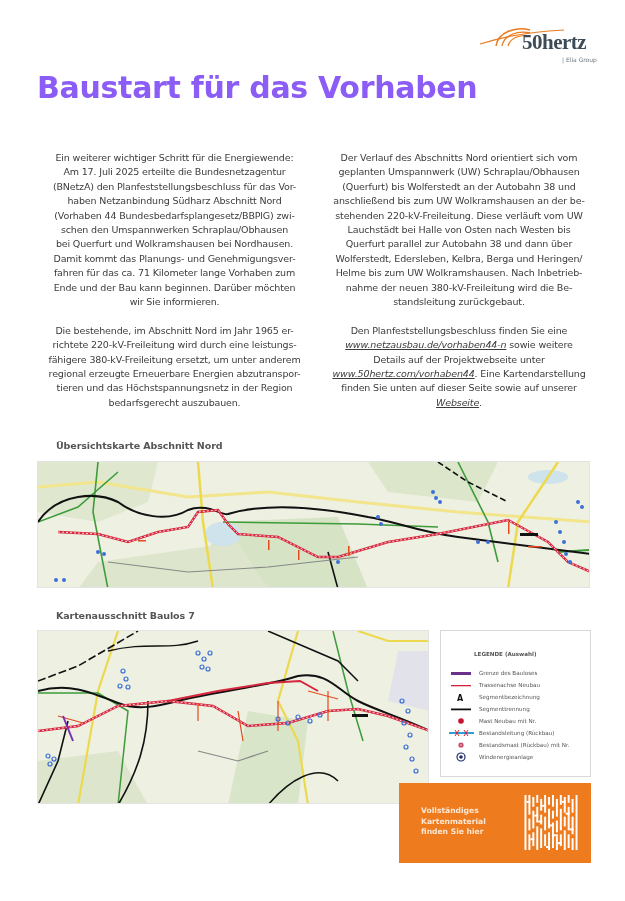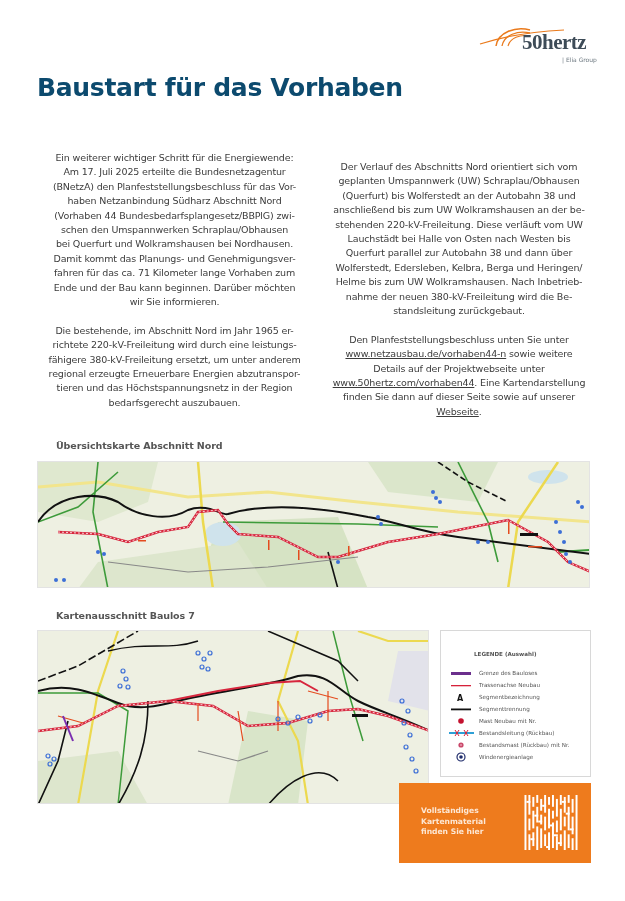--- a/index.html
+++ b/index.html
@@ -4,28 +4,28 @@
 <style>
   * { box-sizing: border-box; margin: 0; padding: 0; }
   html, body { width: 625px; height: 901px; background: #ffffff; overflow: hidden; }
   body { position: relative; font-family: "DejaVu Sans", sans-serif; color: #3c3c3c; }
 
   .logo { position: absolute; left: 478px; top: 22px; width: 140px; height: 46px; }
   .logo svg { position: absolute; left: 0; top: 0; }
   .logo-word { position: absolute; left: 44px; top: 8px; font-family: Liberation Serif, serif; font-weight: bold; font-size: 21px; color: #3d4b57; letter-spacing: -0.5px; }
   .logo-sub { position: absolute; left: 84px; top: 34px; font-size: 6px; color: #6f7a82; }
 
-  .title { position: absolute; left: 37px; top: 74px; width: 560px; color: #0c4a6e; font-family: "DejaVu Sans", sans-serif; font-weight: bold; font-size: 25px; line-height: 28px; letter-spacing: -0.3px; }
+  .title { position: absolute; left: 37px; top: 74px; width: 560px; color: #8b5cf6; font-family: "DejaVu Sans", sans-serif; font-weight: bold; font-size: 30px; line-height: 28px; letter-spacing: -0.3px; }
   .title span { display: block; white-space: nowrap; }
 
   .col { position: absolute; top: 151px; width: 275px; font-size: 9.5px; line-height: 14.4px; color: #3c3c3c; letter-spacing: -0.15px; text-align: center; }
   .col-left { left: 37px; }
-  .col-right { left: 321px; width: 276px; margin-top: 9px; }
+  .col-right { left: 321px; width: 276px; }
   .col p { margin-bottom: 14.4px; white-space: pre-line; }
-  .col a { color: #3c3c3c; text-decoration: underline; }
+  .col a { color: #3c3c3c; text-decoration: underline; font-style: italic; }
 
   .section-h { position: absolute; left: 37px; font-weight: bold; font-size: 9.5px; color: #555555; letter-spacing: -0.1px; margin-left: 19px; }
   .h1 { top: 440px; }
   .h2 { top: 610px; }
 
   .map { position: absolute; overflow: hidden; background: #eceee0; border: 1px solid #e3e3e3; }
   .map-overview { left: 37px; top: 461px; width: 553px; height: 127px; }
   .map-baulos { left: 37px; top: 630px; width: 392px; height: 174px; }
   .map svg { display: block; }
 
@@ -82,25 +82,25 @@
 geplanten Umspannwerk (UW) Schraplau/Obhausen
 (Querfurt) bis Wolferstedt an der Autobahn 38 und
 anschließend bis zum UW Wolkramshausen an der be-
 stehenden 220-kV-Freileitung. Diese verläuft vom UW
 Lauchstädt bei Halle von Osten nach Westen bis
 Querfurt parallel zur Autobahn 38 und dann über
 Wolferstedt, Edersleben, Kelbra, Berga und Heringen/
 Helme bis zum UW Wolkramshausen. Nach Inbetrieb-
 nahme der neuen 380-kV-Freileitung wird die Be-
 standsleitung zurückgebaut.</p>
-  <p><span>Den Planfeststellungsbeschluss unten Sie unter</span>
+  <p><span>Den Planfeststellungsbeschluss finden Sie eine</span>
 <a>www.netzausbau.de/vorhaben44-n</a><span> sowie weitere
 Details auf der Projektwebseite unter
 </span><a>www.50hertz.com/vorhaben44</a><span>. Eine Kartendarstellung
-finden Sie dann auf dieser Seite sowie auf unserer
+finden Sie unten auf dieser Seite sowie auf unserer
 </span><a>Webseite</a><span>.</span></p>
 </div>
 
 <div class="section-h h1">Übersichtskarte Abschnitt Nord</div>
 <div class="map map-overview">
   <svg width="553" height="127" viewBox="0 0 553 127">
     <rect width="553" height="127" fill="#eef0e2"></rect>
     <path d="M0 0 L120 0 L110 40 L60 60 L0 50 Z" fill="#dfe8cf"></path>
     <path d="M180 60 L300 55 L330 127 L160 127 Z" fill="#d6e3c4"></path>
     <path d="M330 0 L460 0 L440 40 L350 30 Z" fill="#dbe6cb"></path>

